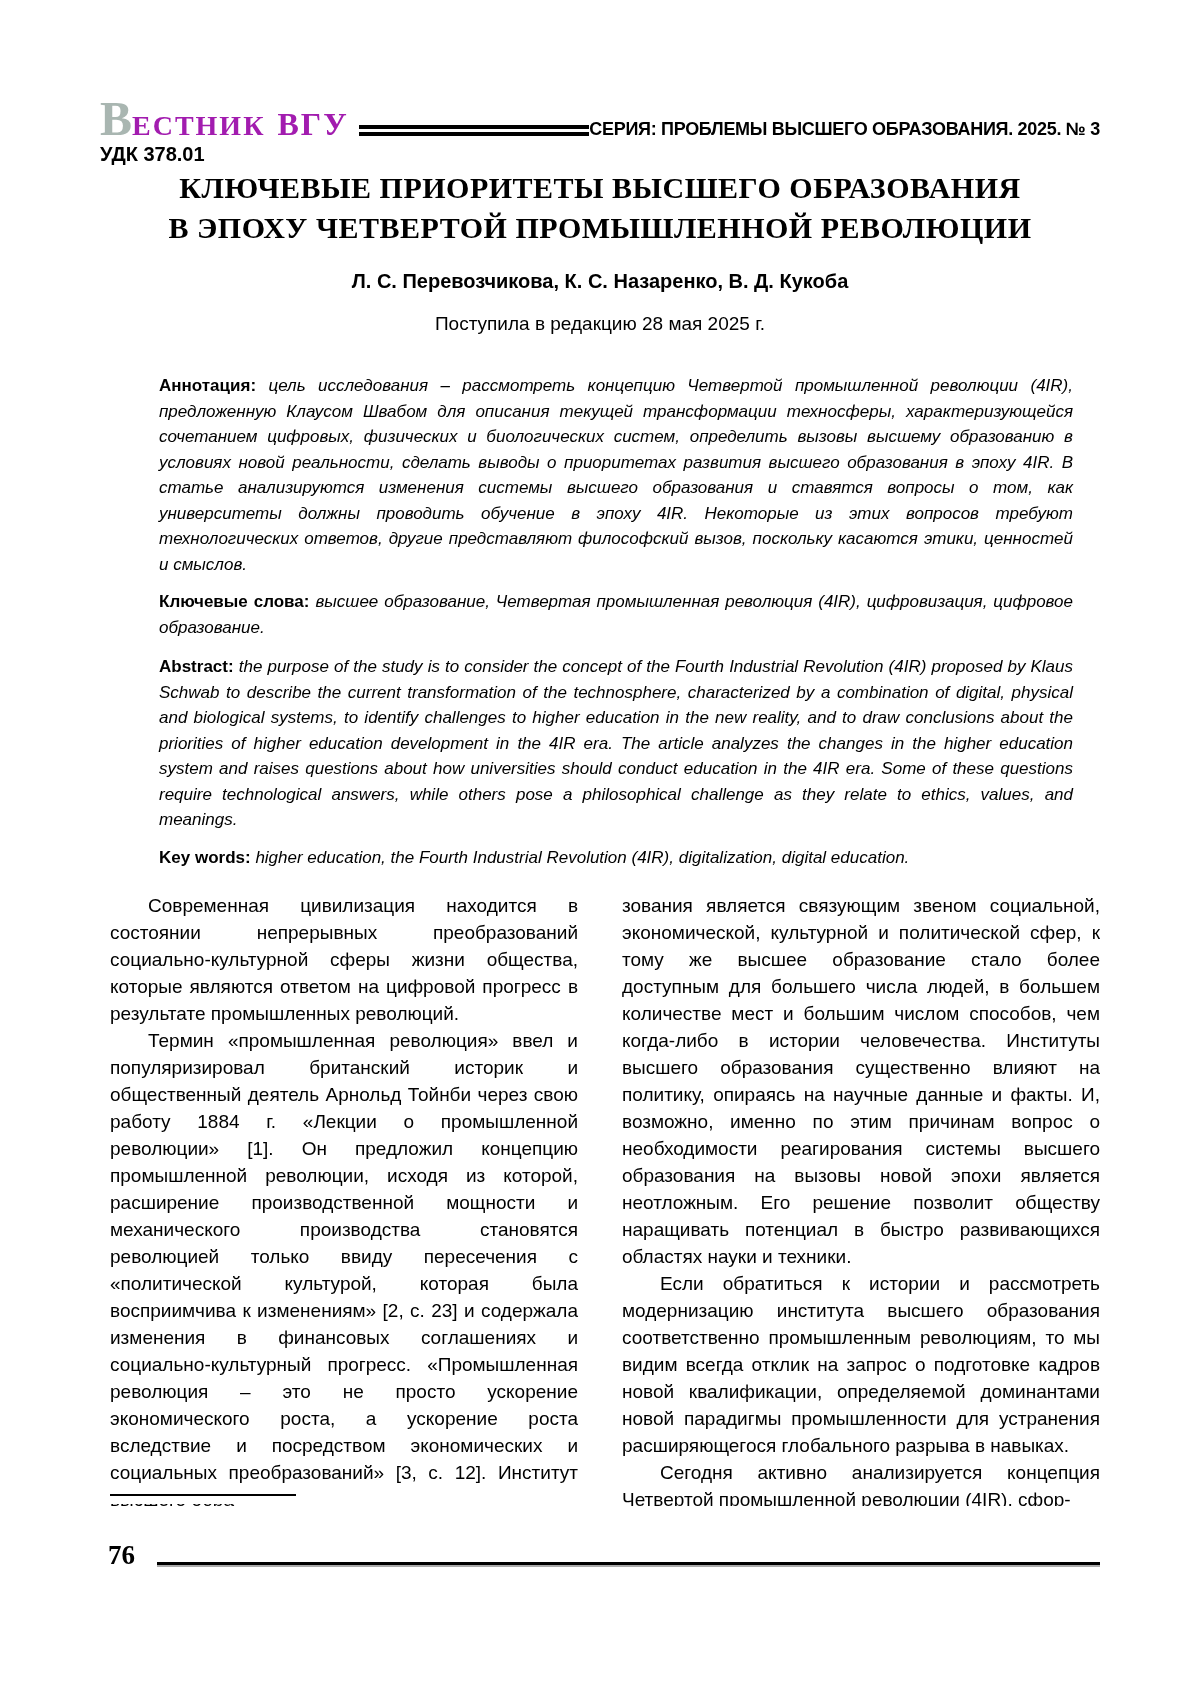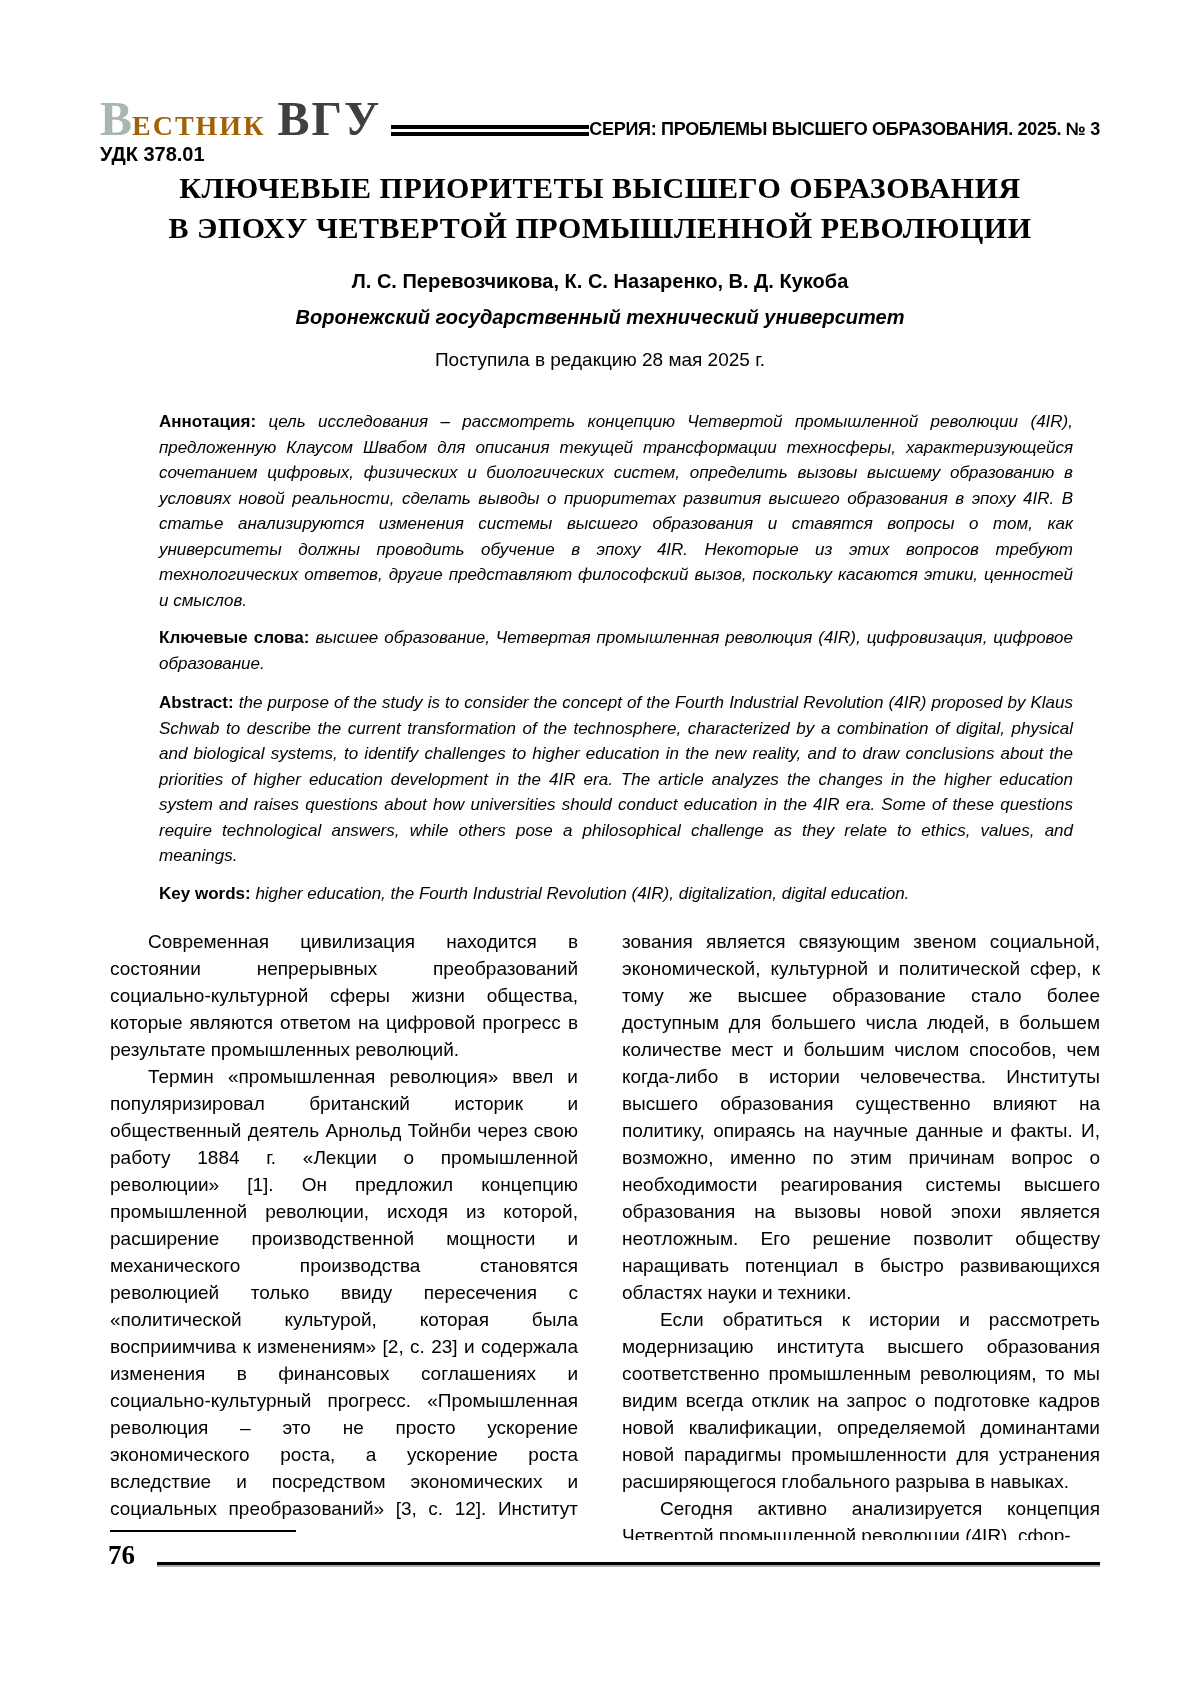--- a/index.html
+++ b/index.html
@@ -10,22 +10,22 @@
     font-family:"Liberation Sans", sans-serif;
     box-sizing:border-box;
     padding:95px 100px 0 100px;
     overflow:hidden;
   }
 
   
   .masthead { display:flex; align-items:flex-end; }
   .logo { font-family:"Liberation Serif", serif; font-weight:bold; white-space:nowrap; line-height:1; }
   .logo .cap   { font-size:48px; color:#a9b6b1; }
-  .logo .rest  { font-size:28px; color:#a16207; letter-spacing:2px; }
-  .logo .abbr  { font-size:48px; color:#404040; margin-left:12px; letter-spacing:2px; }
+  .logo .rest  { font-size:28px; color:#a21caf; letter-spacing:2px; }
+  .logo .abbr  { font-size:32px; color:#a21caf; margin-left:12px; letter-spacing:2px; }
   .double-rule {
     flex:1; height:11px; box-sizing:border-box;
     border-top:4px solid #000; border-bottom:4px solid #000;
     margin:0 0 7px 10px;
   }
   .series {
     font-weight:bold; font-size:18px; letter-spacing:-0.3px;
     white-space:nowrap; margin-bottom:3px;
   }
 
@@ -93,21 +93,20 @@
   </div>
 
   <div class="udc">УДК 378.01</div>
 
   <div class="title">
     <div>КЛЮЧЕВЫЕ ПРИОРИТЕТЫ ВЫСШЕГО ОБРАЗОВАНИЯ</div>
     <div>В ЭПОХУ ЧЕТВЕРТОЙ ПРОМЫШЛЕННОЙ РЕВОЛЮЦИИ</div>
   </div>
 
   <div class="authors">Л. С. Перевозчикова, К. С. Назаренко, В. Д. Кукоба</div>
-  <div class="affiliation">Воронежский государственный технический университет</div>
   <div class="received">Поступила в редакцию 28 мая 2025 г.</div>
 
   <div class="abs-block ru">
     <p><span class="lbl">Аннотация:</span> <span class="txt">цель исследования – рассмотреть концепцию Четвертой промышленной революции (4IR), предложенную Клаусом Швабом для описания текущей трансформации техносферы, характеризующейся сочетанием цифровых, физических и биологических систем, определить вызовы высшему образованию в условиях новой реальности, сделать выводы о приоритетах развития высшего образования в эпоху 4IR. В статье анализируются изменения системы высшего образования и ставятся вопросы о том, как университеты должны проводить обучение в эпоху 4IR. Некоторые из этих вопросов требуют технологических ответов, другие представляют философский вызов, поскольку касаются этики, ценностей и смыслов.</span></p>
     <p><span class="lbl">Ключевые слова:</span> <span class="txt">высшее образование, Четвертая промышленная революция (4IR), цифровизация, цифровое образование.</span></p>
   </div>
 
   <div class="abs-block en" lang="en">
     <p><span class="lbl">Abstract:</span> <span class="txt">the purpose of the study is to consider the concept of the Fourth Industrial Revolution (4IR) proposed by Klaus Schwab to describe the current transformation of the technosphere, characterized by a combination of digital, physical and biological systems, to identify challenges to higher education in the new reality, and to draw conclusions about the priorities of higher education development in the 4IR era. The article analyzes the changes in the higher education system and raises questions about how universities should conduct education in the 4IR era. Some of these questions require technological answers, while others pose a philosophical challenge as they relate to ethics, values, and meanings.</span></p>
     <p><span class="lbl">Key words:</span> <span class="txt">higher education, the Fourth Industrial Revolution (4IR), digitalization, digital education.</span></p>

